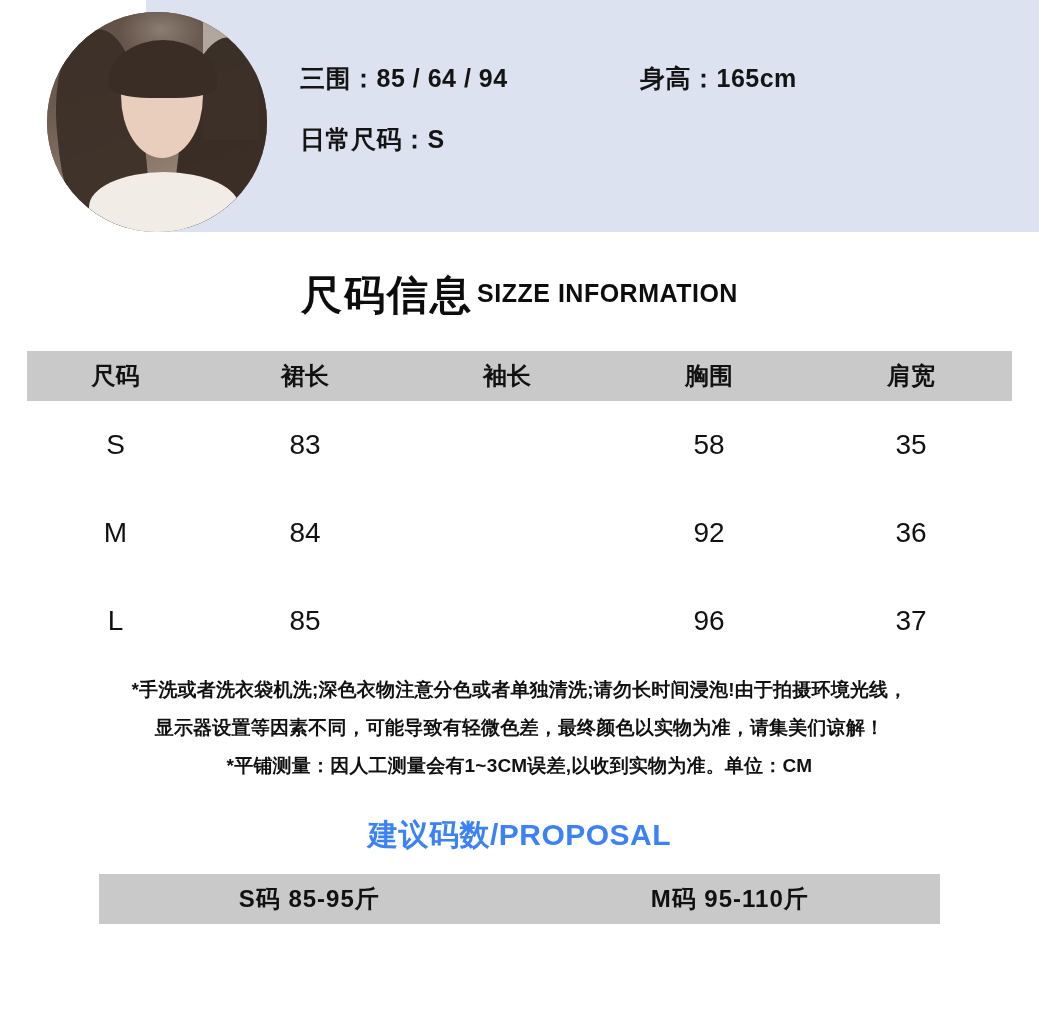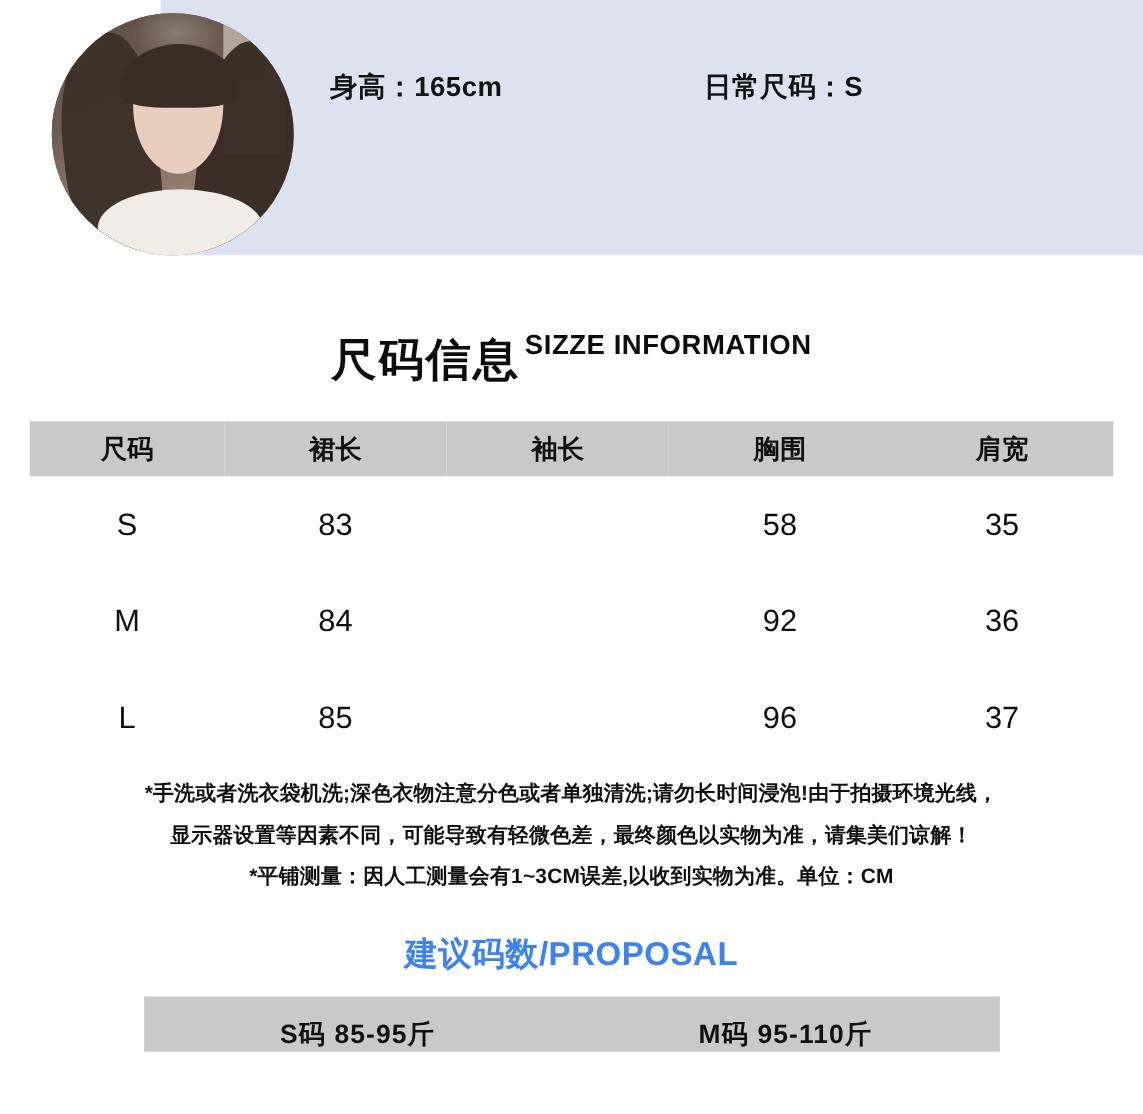--- a/index.html
+++ b/index.html
@@ -106,24 +106,24 @@
   .stat {
     font-size: 25px;
     font-weight: bold;
     letter-spacing: .5px;
     color: #141414;
     white-space: nowrap;
   }
 
   
   .size-heading {
-    margin-top: 60px;
+    margin-top: 28px;
     text-align: center;
     display: flex;
-    align-items: flex-start;
+    align-items: center;
     justify-content: center;
     gap: 4px;
   }
   .size-heading .cn {
     font-size: 41px;
     font-weight: bold;
     letter-spacing: 2px;
     color: #0d0d0d;
   }
   .size-heading .en {
@@ -179,25 +179,25 @@
   .proposal-heading {
     margin-top: 30px;
     text-align: center;
     font-size: 30px;
     font-weight: bold;
     letter-spacing: .5px;
     color: #3b82f6;
   }
   .proposal-bar {
     margin: 18px auto 0 auto;
-    width: 778px;
+    width: 841px;
     height: 50px;
     background: #c9c9c9;
     display: flex;
-    align-items: flex-end;
+    align-items: center;
   }
   .proposal-cell {
     flex: 1;
     text-align: center;
     font-size: 24px;
     font-weight: bold;
     color: #111;
     letter-spacing: 1px;
   }
 </style>
@@ -212,20 +212,21 @@
       <div class="wall"></div>
       <div class="hair-left"></div>
       <div class="hair-right"></div>
       <div class="face"></div>
       <div class="fringe"></div>
       <div class="shoulder"></div>
     </div>
   </div>
 
   <div class="stats">
+    <div class="stat">三围：85 / 64 / 94</div>
     <div class="stat">身高：165cm</div>
     <div class="stat">日常尺码：S</div>
   </div>
 </div>
 
 <div class="size-heading">
   <span class="cn">尺码信息</span>
   <span class="en">SIZZE INFORMATION</span>
 </div>
 

